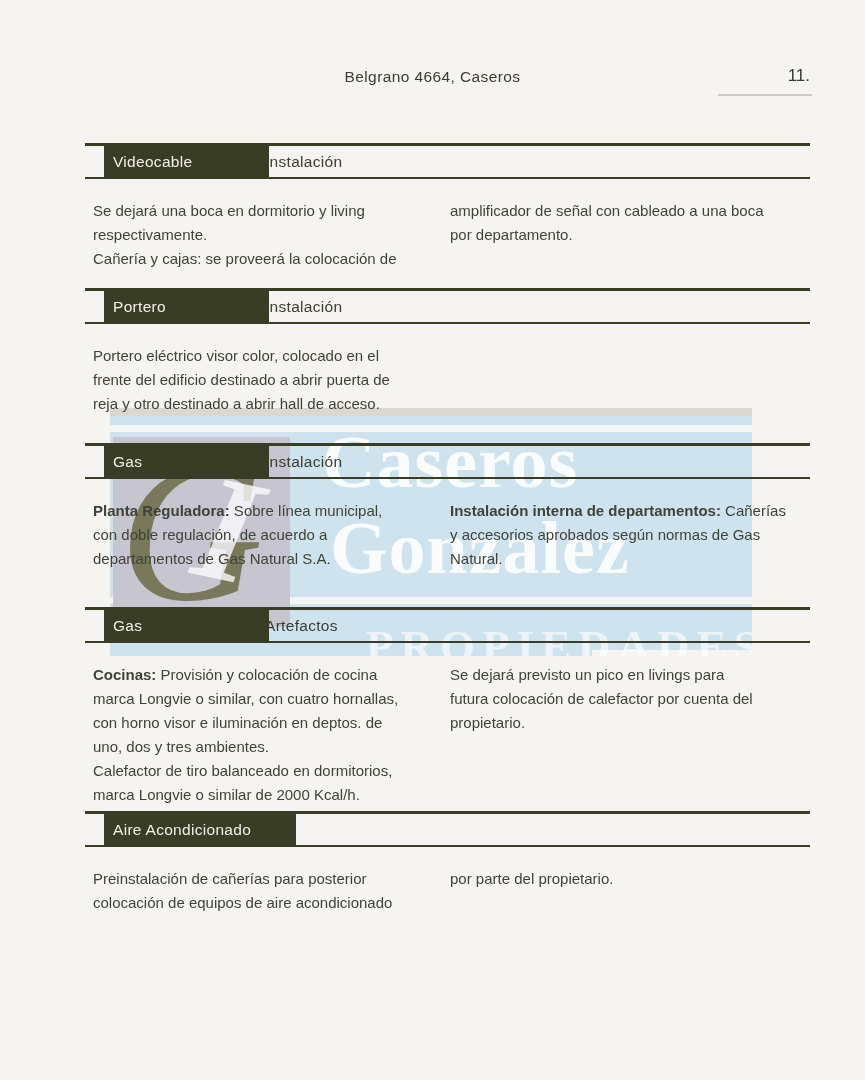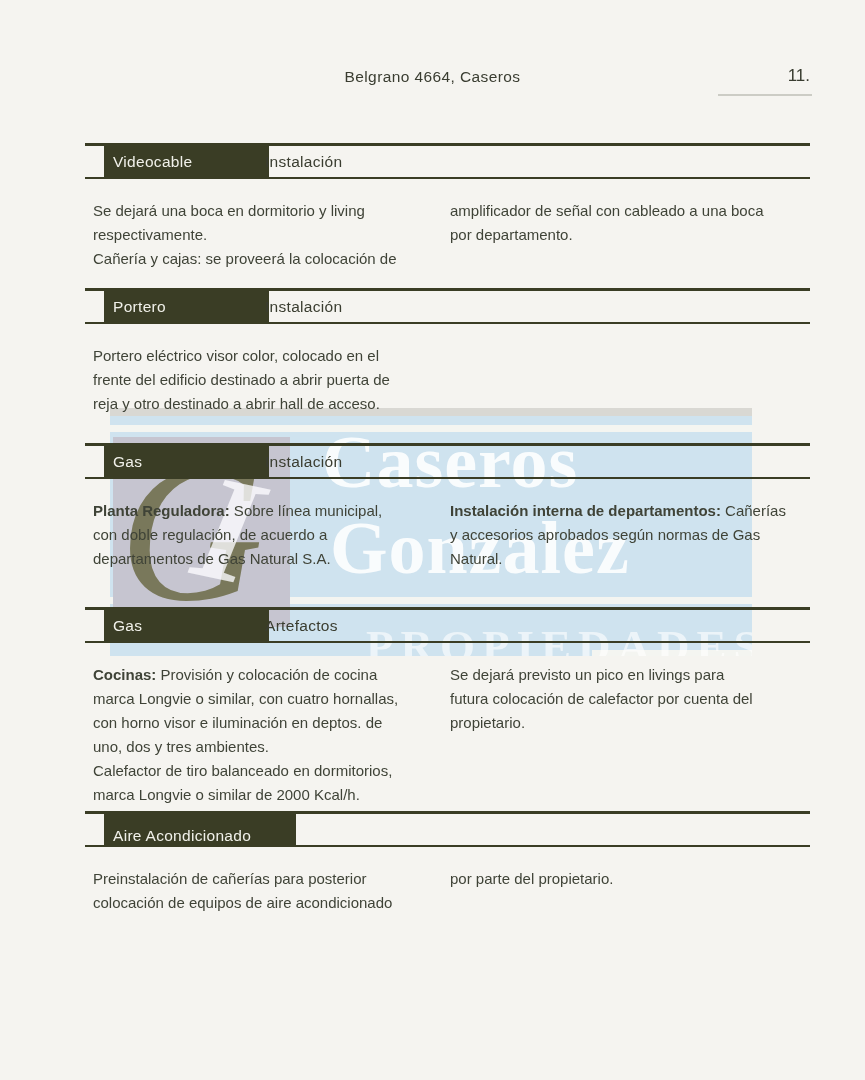--- a/index.html
+++ b/index.html
@@ -44,21 +44,21 @@
   .page-num-rule{position:absolute;top:94px;left:718px;width:94px;height:2px;
       background:#ccccc5;}
   
   .sec{position:absolute;left:85px;width:725px;}
   .sec0{top:143px}.sec1{top:288px}.sec2{top:443px}.sec3{top:607px}.sec4{top:811px}
   .sec-head{position:relative;height:36px;box-sizing:border-box;
       border-top:3px solid var(--olive);border-bottom:2px solid var(--olive);}
   .tab{position:absolute;left:0;top:0;height:31px;width:165px;background:var(--olive);
       color:#f1f1ea;display:flex;align-items:center;padding-left:9px;
       box-sizing:border-box;font-size:15.5px;letter-spacing:.3px;margin-left:19px;}
-  .sec4 .tab{width:192px;align-items:flex-end;}
+  .sec4 .tab{width:192px;}
   .sub{position:absolute;left:180px;top:0;height:31px;display:flex;align-items:center;
       font-size:15.5px;color:#3a3d30;letter-spacing:.3px;}
   .body{position:absolute;left:0;top:56px;width:100%;}
   .col{position:absolute;top:0;}
   .col.left{left:8px;width:350px;}
   .col.right{left:365px;width:360px;}
   .line{font-size:15px;line-height:24px;color:var(--ink);white-space:nowrap;}
   .line b{font-weight:700;}
 </style>
 </head>

